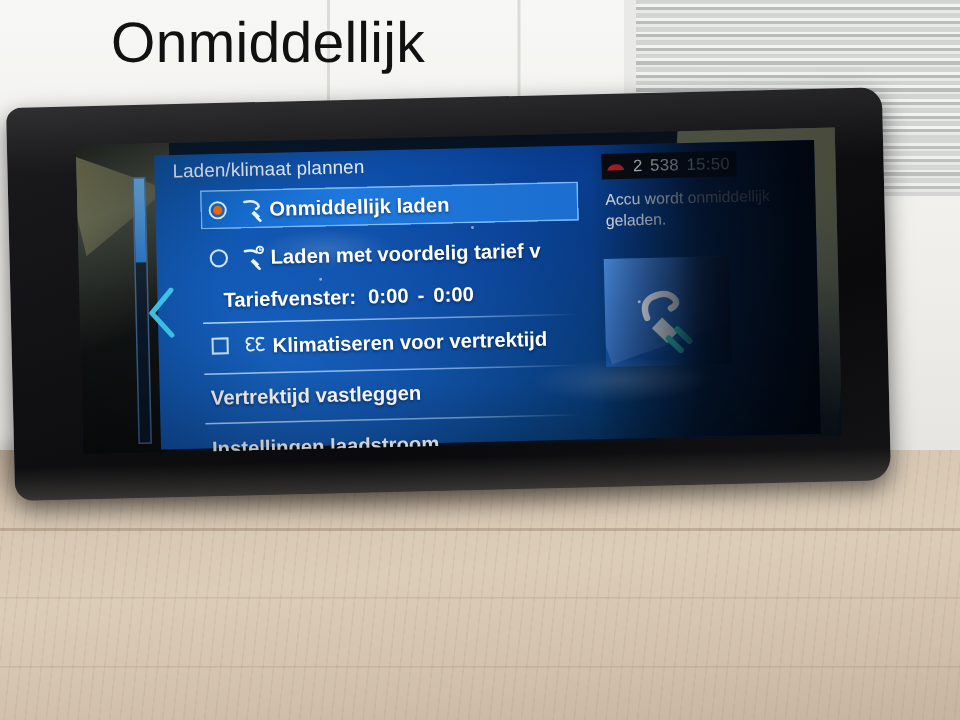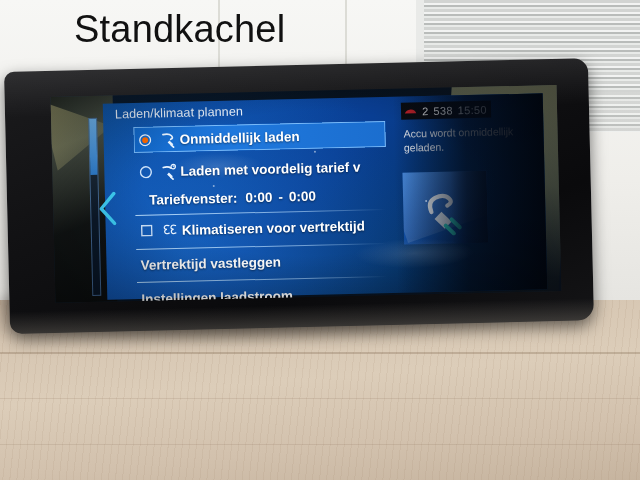--- a/index.html
+++ b/index.html
@@ -228,21 +228,21 @@
   <div class="shutter-frame"></div>
   <div class="shutter"></div>
   <div class="shutter2"></div>
 
   <div class="floor"></div>
   <div class="floor-seam" style="top:352px"></div>
   <div class="floor-plank" style="top:398px"></div>
   <div class="floor-plank" style="top:444px"></div>
   <div class="floor-shadow"></div>
 
-  <div class="wall-title">Standkachel</div>
+  <div class="wall-title">Onmiddellijk</div>
 
   <div class="device">
     <div class="bezel"></div>
     <div class="bezel-gloss"></div>
     <div class="bezel-edge"></div>
 
     <div class="glass">
       <div class="refl-left"></div>
       <div class="refl-wedge"></div>
       <div class="refl-right"></div>

